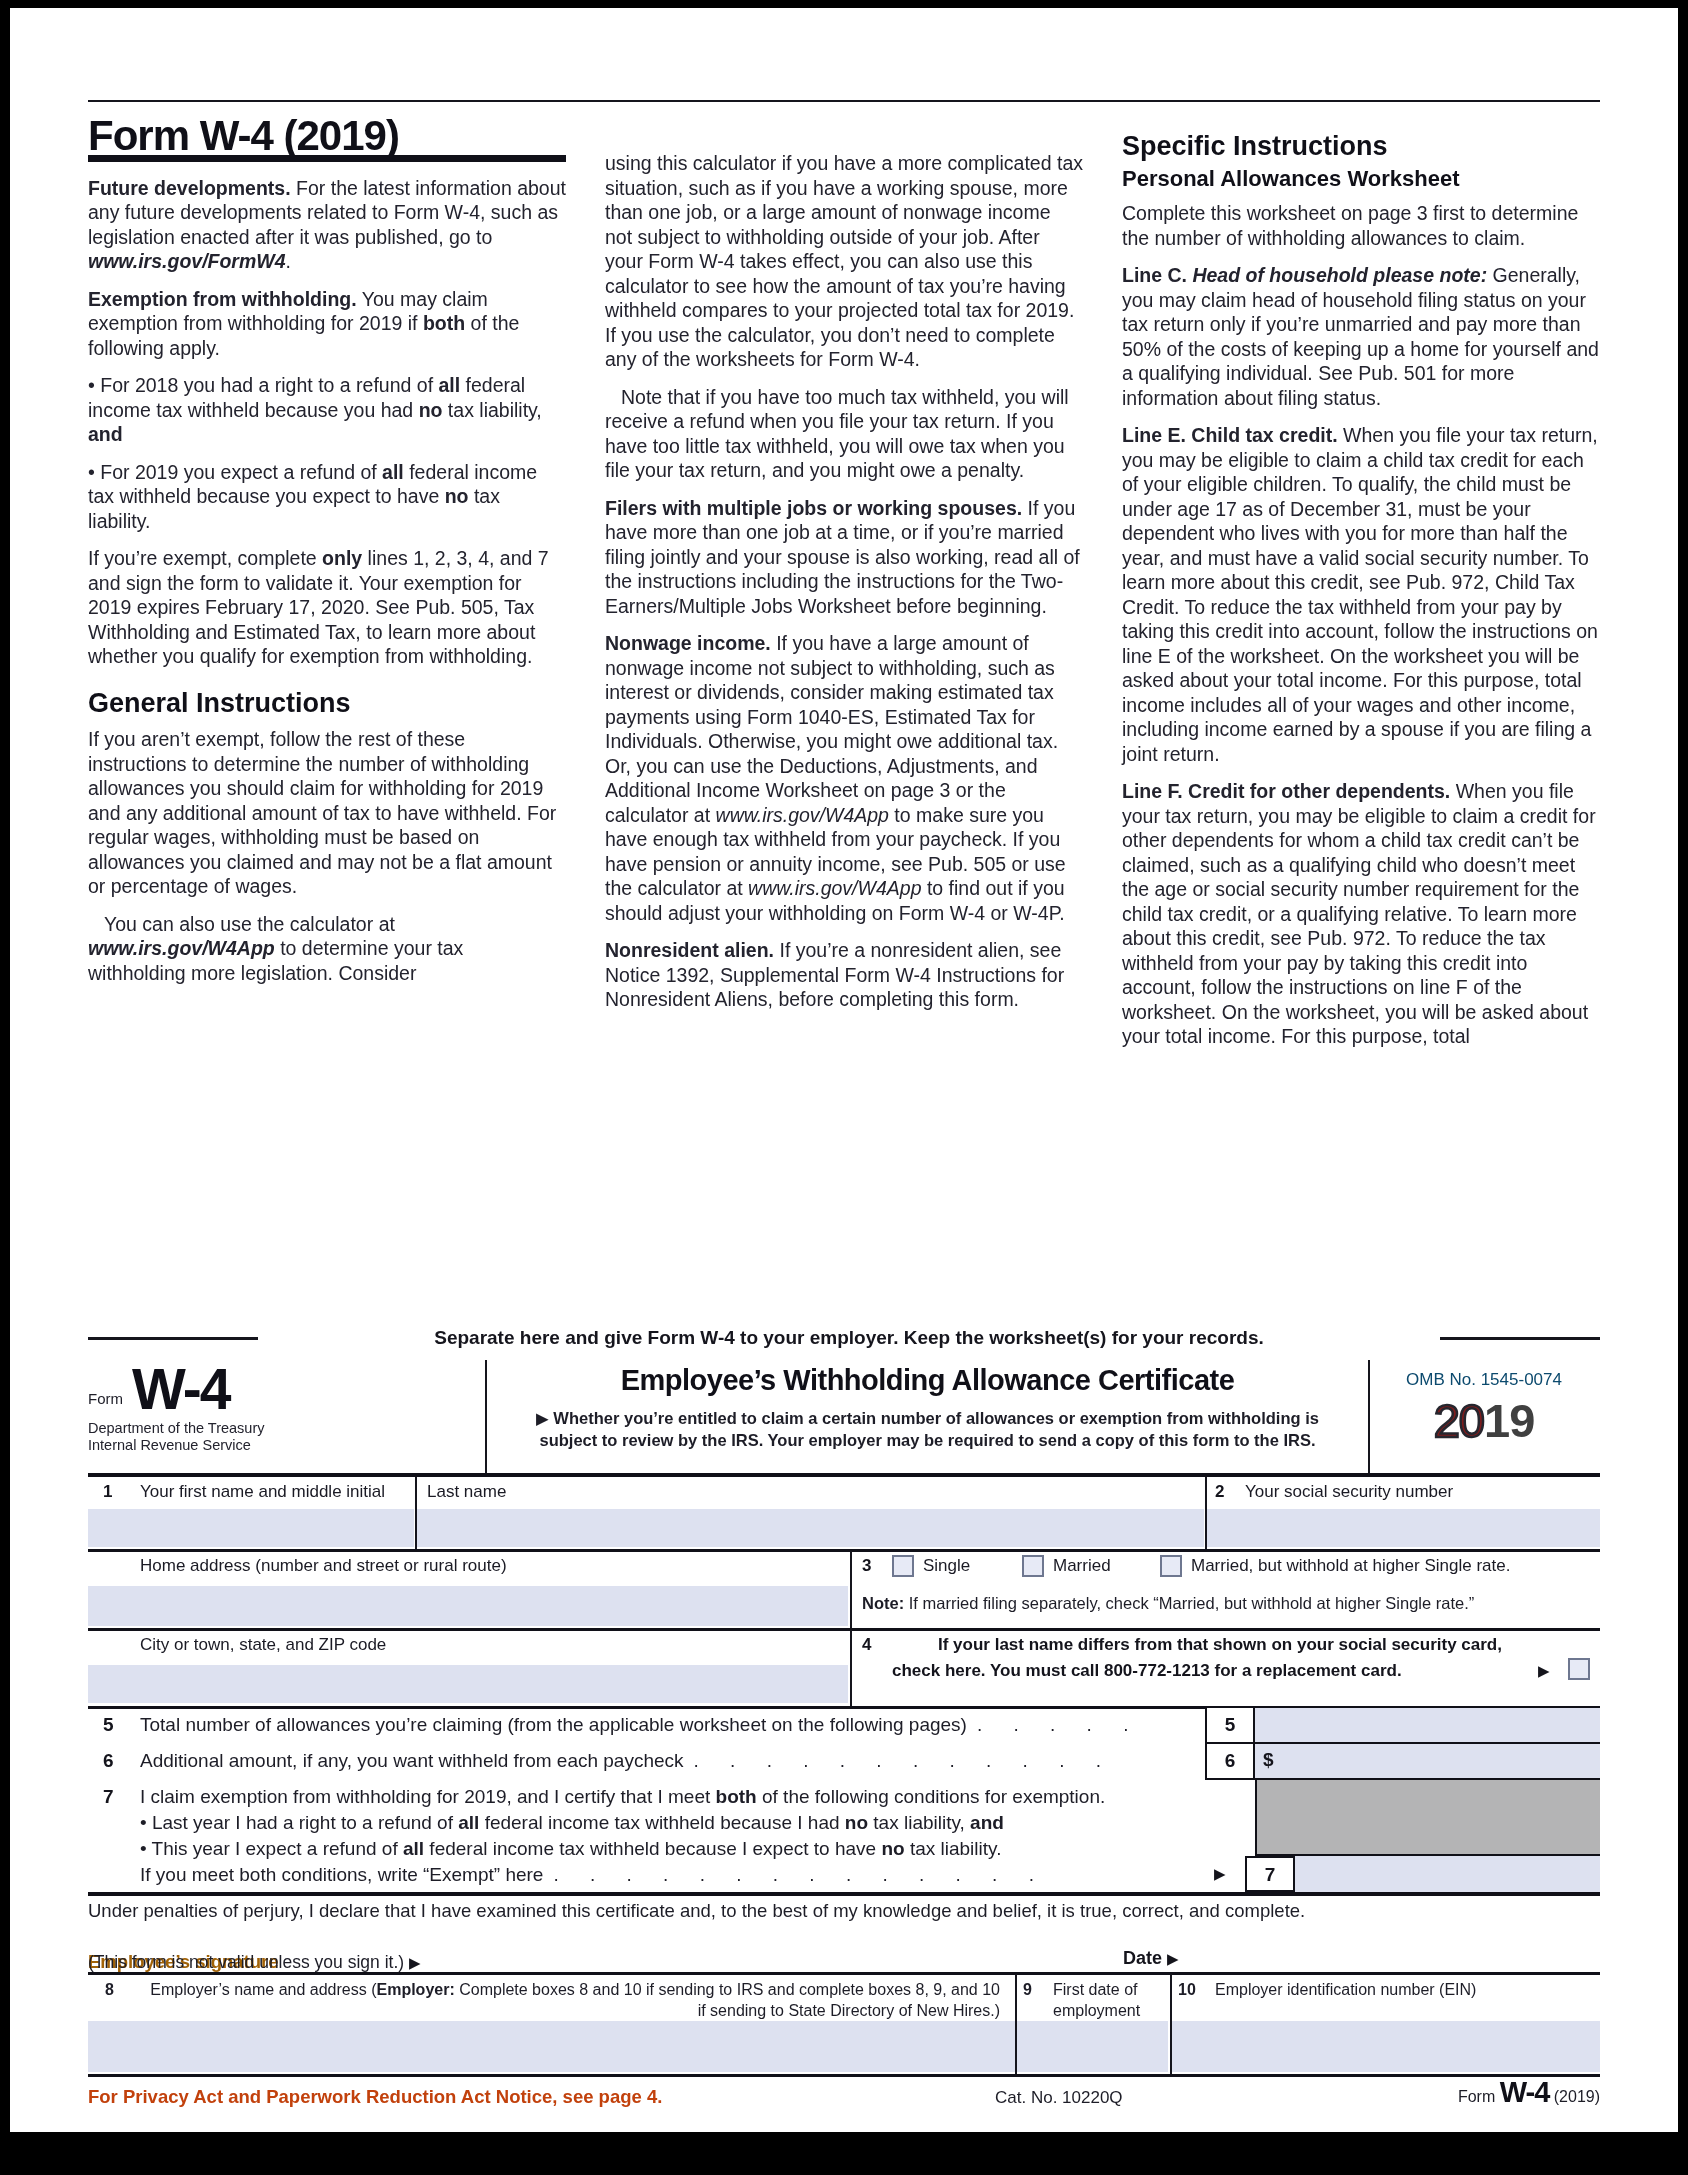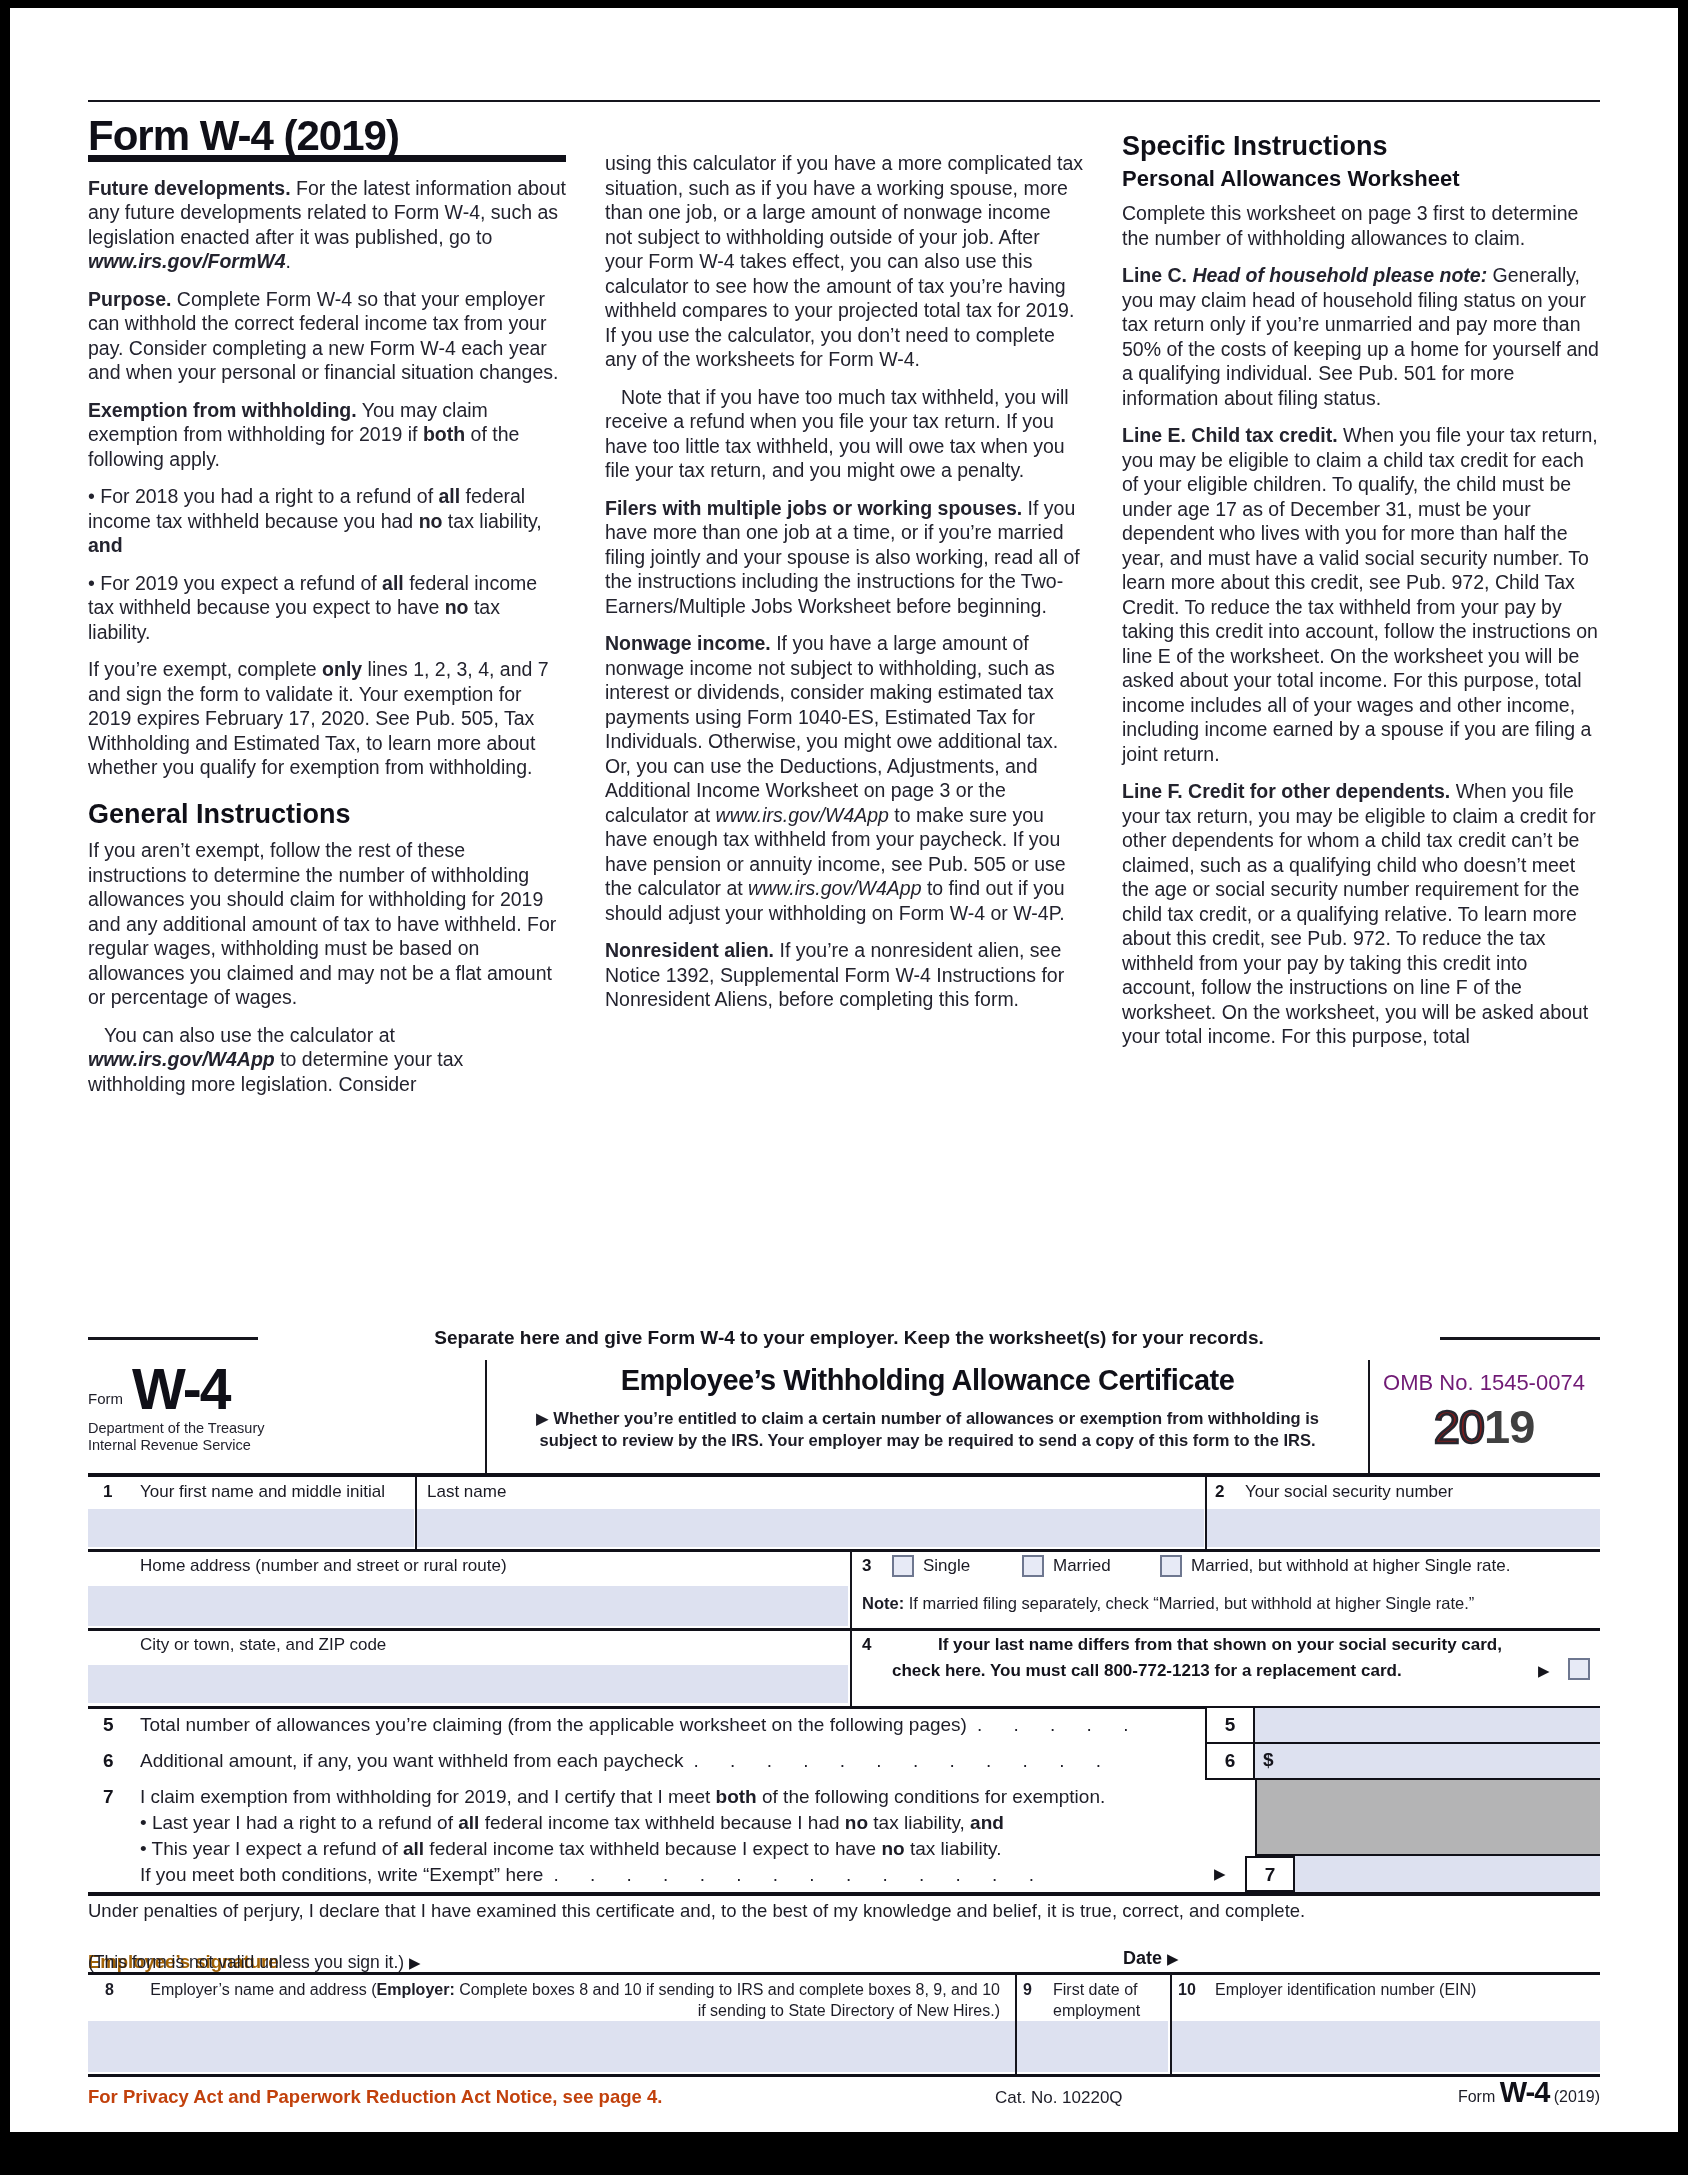--- a/index.html
+++ b/index.html
@@ -36,21 +36,21 @@
   .vline{background:#15151d;width:2px;}
   .hdr-left{left:78px;top:1354px;width:395px;}
   .hdr-formrow{display:flex;align-items:flex-end;gap:9px;}
   .hdr-form-word{font-size:15px;color:#1d1d27;padding-bottom:9px;}
   .hdr-form-num{font-size:57px;font-weight:700;color:#101018;letter-spacing:-2px;line-height:54px;}
   .hdr-dept{font-size:14.5px;line-height:17px;color:#23232e;margin-top:4px;}
   .hdr-center{left:477px;top:1356px;width:881px;text-align:center;}
   .hdr-title{font-size:29px;font-weight:700;color:#101018;letter-spacing:-0.5px;}
   .hdr-sub{font-size:16.5px;font-weight:700;line-height:22px;color:#1d1d27;margin-top:10px;}
   .hdr-right{left:1360px;top:1362px;width:228px;text-align:center;}
-  .omb{font-size:22px;color:#701a75;}
+  .omb{font-size:17px;color:#0c4a6e;}
   .year{margin-top:6px;font-size:47px;line-height:50px;letter-spacing:-1px;}
   .yr-outline{color:#7f1d1d;-webkit-text-stroke:2.5px #26262e;font-weight:400;}
   .yr-bold{color:#404040;font-weight:700;}
 
   .bd-thick{background:#101018;}
   .lbl{font-size:17px;color:#1a1a24;}
   .lbl-b{font-size:17px;font-weight:700;color:#14141c;}
   .fillfield{background:#dde1f0;}
   .cb{width:22px;height:22px;background:#e7eaf6;border:2px solid #6e7790;box-sizing:border-box;}
   .numbox{box-sizing:border-box;border-left:2.5px solid #101018;border-right:2.5px solid #101018;border-bottom:2.5px solid #101018;
@@ -67,21 +67,20 @@
 <div class="page">
 
   <div class="abs toprule"></div>
 
   <div class="abs ins-wrap">
 
     <div class="ins-col col1">
       <div class="ins-title">Form W-4 (2019)</div>
       <div class="ins-bar"></div>
       <p><span class="seg-b">Future developments.</span><span> For the latest information about any future developments related to Form W-4, such as legislation enacted after it was published, go to </span><span class="seg-b seg-i">www.irs.gov/FormW4</span><span>.</span></p>
-      <p><span class="seg-b">Purpose.</span><span> Complete Form W-4 so that your employer can withhold the correct federal income tax from your pay. Consider completing a new Form W-4 each year and when your personal or financial situation changes.</span></p>
       <p><span class="seg-b">Exemption from withholding.</span><span> You may claim exemption from withholding for 2019 if </span><span class="seg-b">both</span><span> of the following apply.</span></p>
       <p><span>• For 2018 you had a right to a refund of </span><span class="seg-b">all</span><span> federal income tax withheld because you had </span><span class="seg-b">no</span><span> tax liability, </span><span class="seg-b">and</span></p>
       <p><span>• For 2019 you expect a refund of </span><span class="seg-b">all</span><span> federal income tax withheld because you expect to have </span><span class="seg-b">no</span><span> tax liability.</span></p>
       <p><span>If you’re exempt, complete </span><span class="seg-b">only</span><span> lines 1, 2, 3, 4, and 7 and sign the form to validate it. Your exemption for 2019 expires February 17, 2020. See Pub. 505, Tax Withholding and Estimated Tax, to learn more about whether you qualify for exemption from withholding.</span></p>
       <div class="h-gen">General Instructions</div>
       <p><span>If you aren’t exempt, follow the rest of these instructions to determine the number of withholding allowances you should claim for withholding for 2019 and any additional amount of tax to have withheld. For regular wages, withholding must be based on allowances you claimed and may not be a flat amount or percentage of wages.</span></p>
       <p class="indent"><span>You can also use the calculator at </span><span class="seg-b seg-i">www.irs.gov/W4App</span><span> to determine your tax withholding more legislation. Consider</span></p>
     </div>
 
     <div class="ins-col col2">

